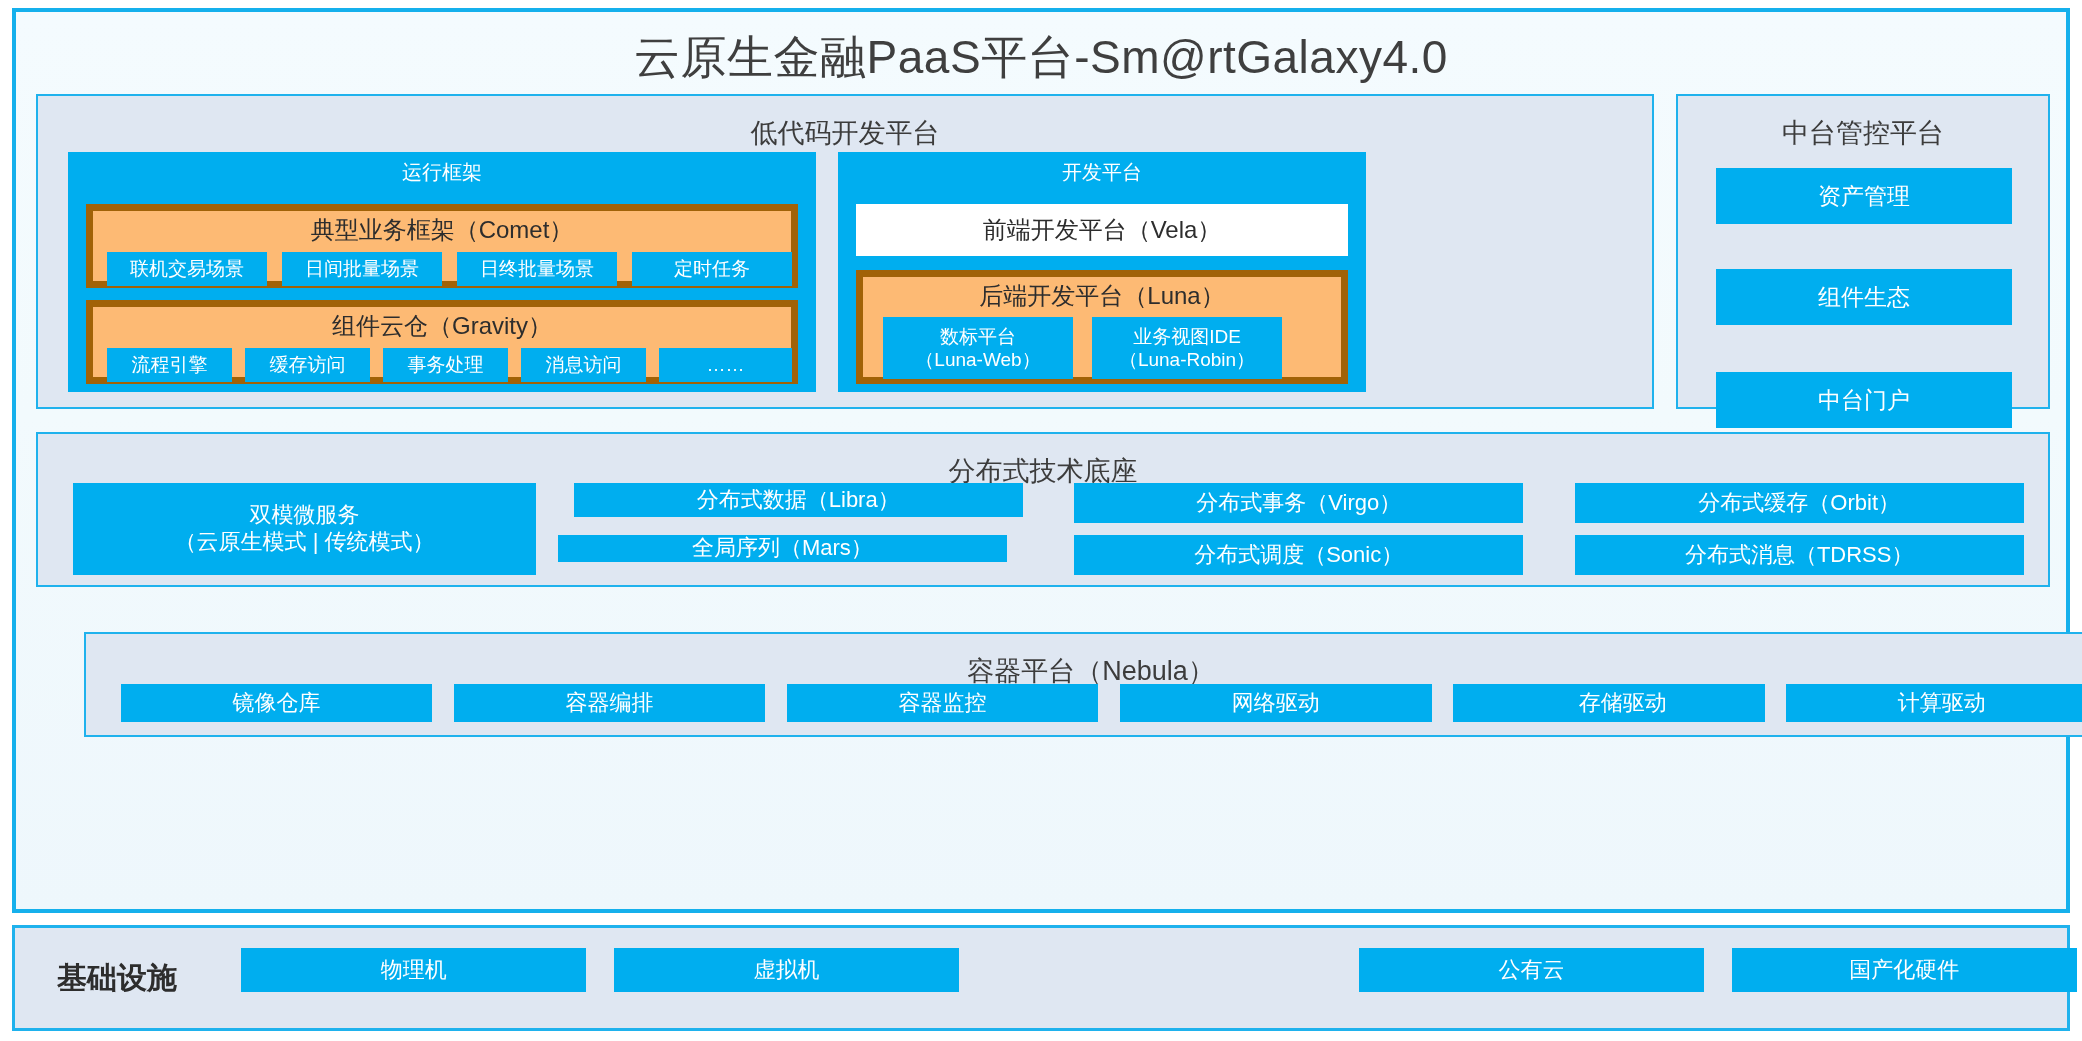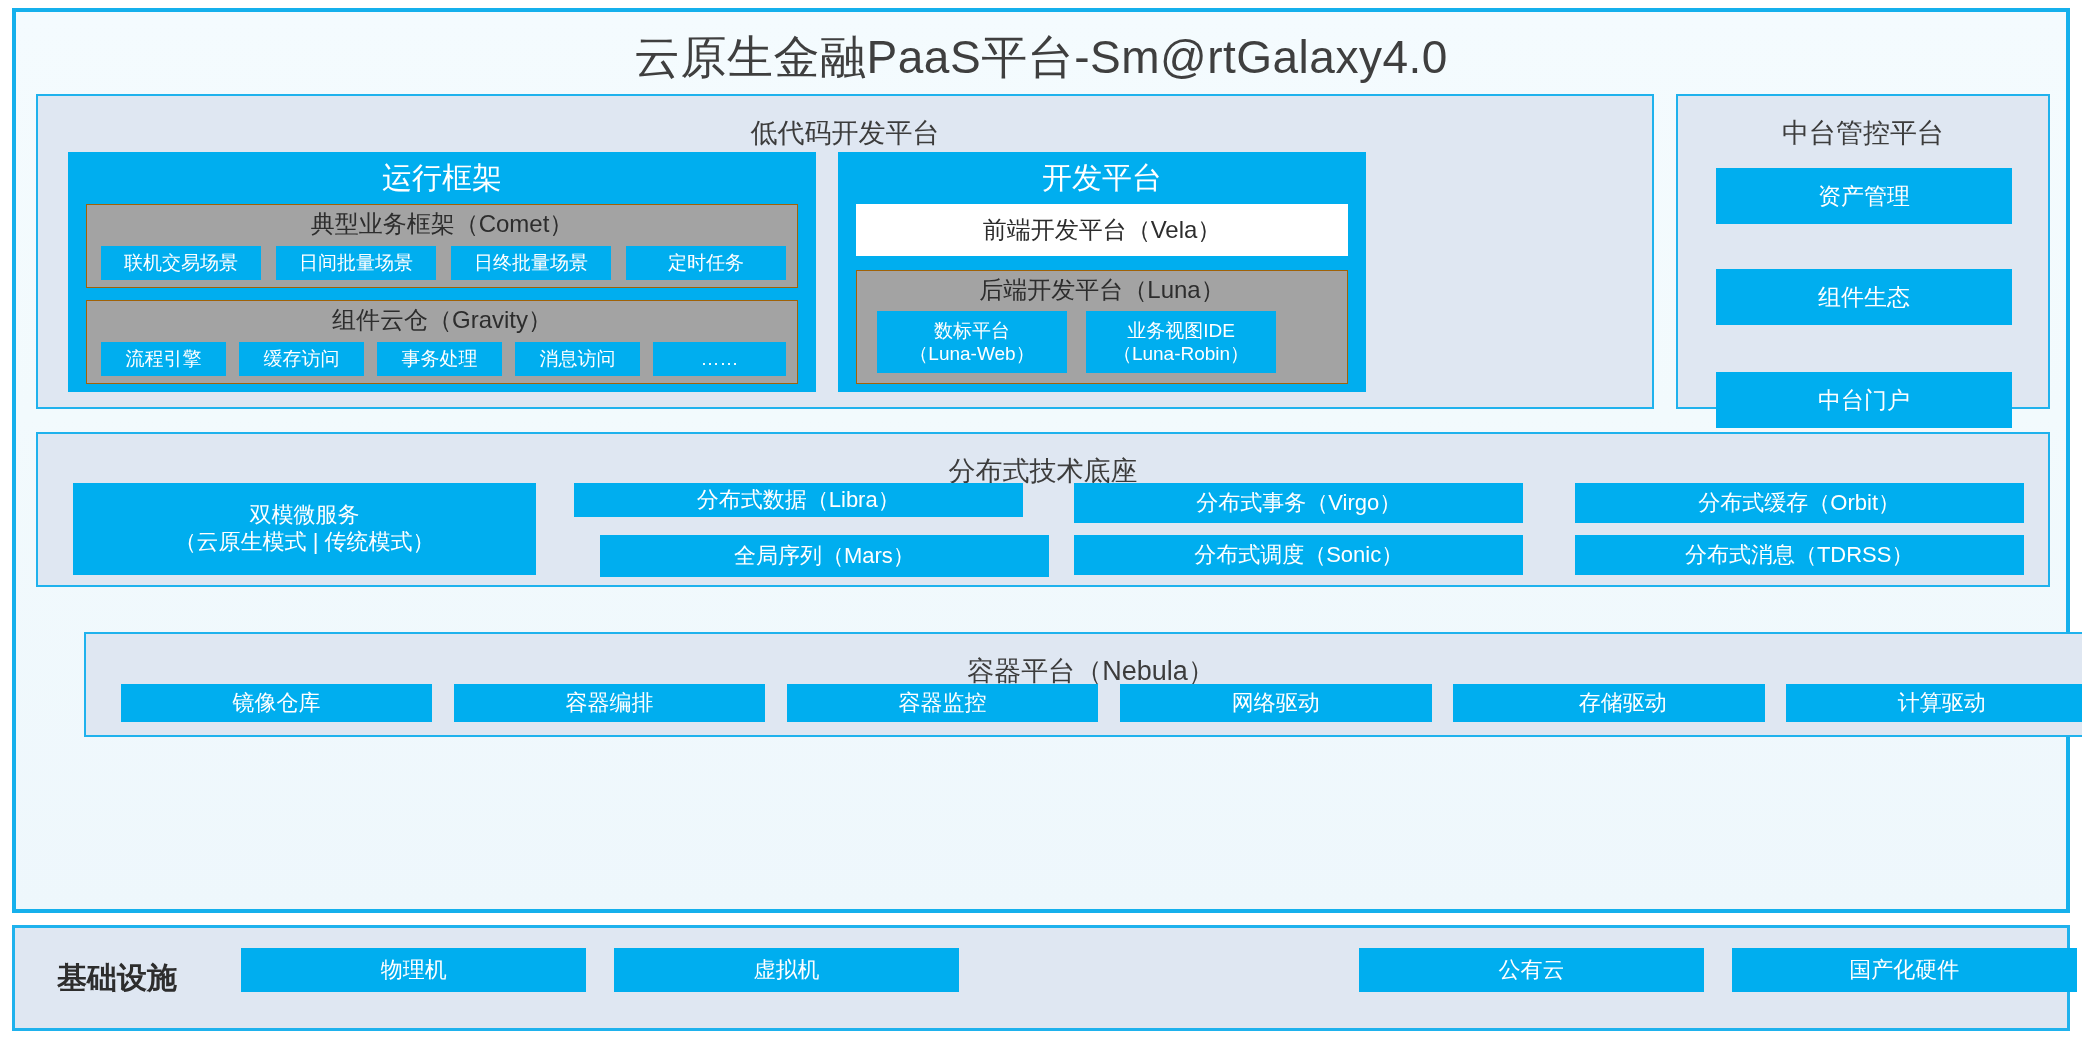--- a/index.html
+++ b/index.html
@@ -61,30 +61,30 @@
 
   
   .bluebox {
     box-sizing: border-box;
     background: #00aeef;
     position: absolute;
   }
   .bluebox-title {
     text-align: center;
     color: #ffffff;
-    font-size: 30px;
+    font-size: 20px;
     line-height: 1.1;
     padding-top: 9px;
   }
 
   
   .whitecard {
     box-sizing: border-box;
-    background: #a3a3a3;
-    border: 1px solid #a16207;
+    background: #fdba74;
+    border: 7px solid #a16207;
     position: absolute;
   }
   .whitecard-title {
     text-align: center;
     font-size: 24px;
     color: #2d2d2d;
     line-height: 1.1;
     padding-top: 6px;
   }
 
@@ -194,21 +194,21 @@
       <div class="chip lg" style="left:38px; top:276px; width:296px; height:56px;">中台门户</div>
     </div>
 
     <div class="panel" style="left:20px; top:420px; width:2014px; height:155px;">
       <div class="panel-title">分布式技术底座</div>
 
       <div class="chip md" style="left: 35.36px; top: 49px; width: 462.4px; height: 92px;">双模微服务
 （云原生模式 | 传统模式）</div>
 
       <div class="chip md" style="left: 535.84px; top: 49px; width: 448.8px; height: 34px;">分布式数据（Libra）</div>
-      <div class="chip md" style="left: 562px; top: 101px; width: 448.8px; height: 42px; text-align: right;">全局序列（Mars）</div>
+      <div class="chip md" style="left: 520px; top: 101px; width: 448.8px; height: 27px; text-align: right;">全局序列（Mars）</div>
 
       <div class="chip md" style="left: 1036.32px; top: 49px; width: 448.8px; height: 40px;">分布式事务（Virgo）</div>
       <div class="chip md" style="left: 1036.32px; top: 101px; width: 448.8px; height: 40px;">分布式调度（Sonic）</div>
 
       <div class="chip md" style="left: 1536.8px; top: 49px; width: 448.8px; height: 40px;">分布式缓存（Orbit）</div>
       <div class="chip md" style="left: 1536.8px; top: 101px; width: 448.8px; height: 40px;">分布式消息（TDRSS）</div>
     </div>
 
     <div class="panel" style="left:20px; top:620px; width:2014px; height:105px;margin-left:48px;">
       <div class="panel-title">容器平台（Nebula）</div>

